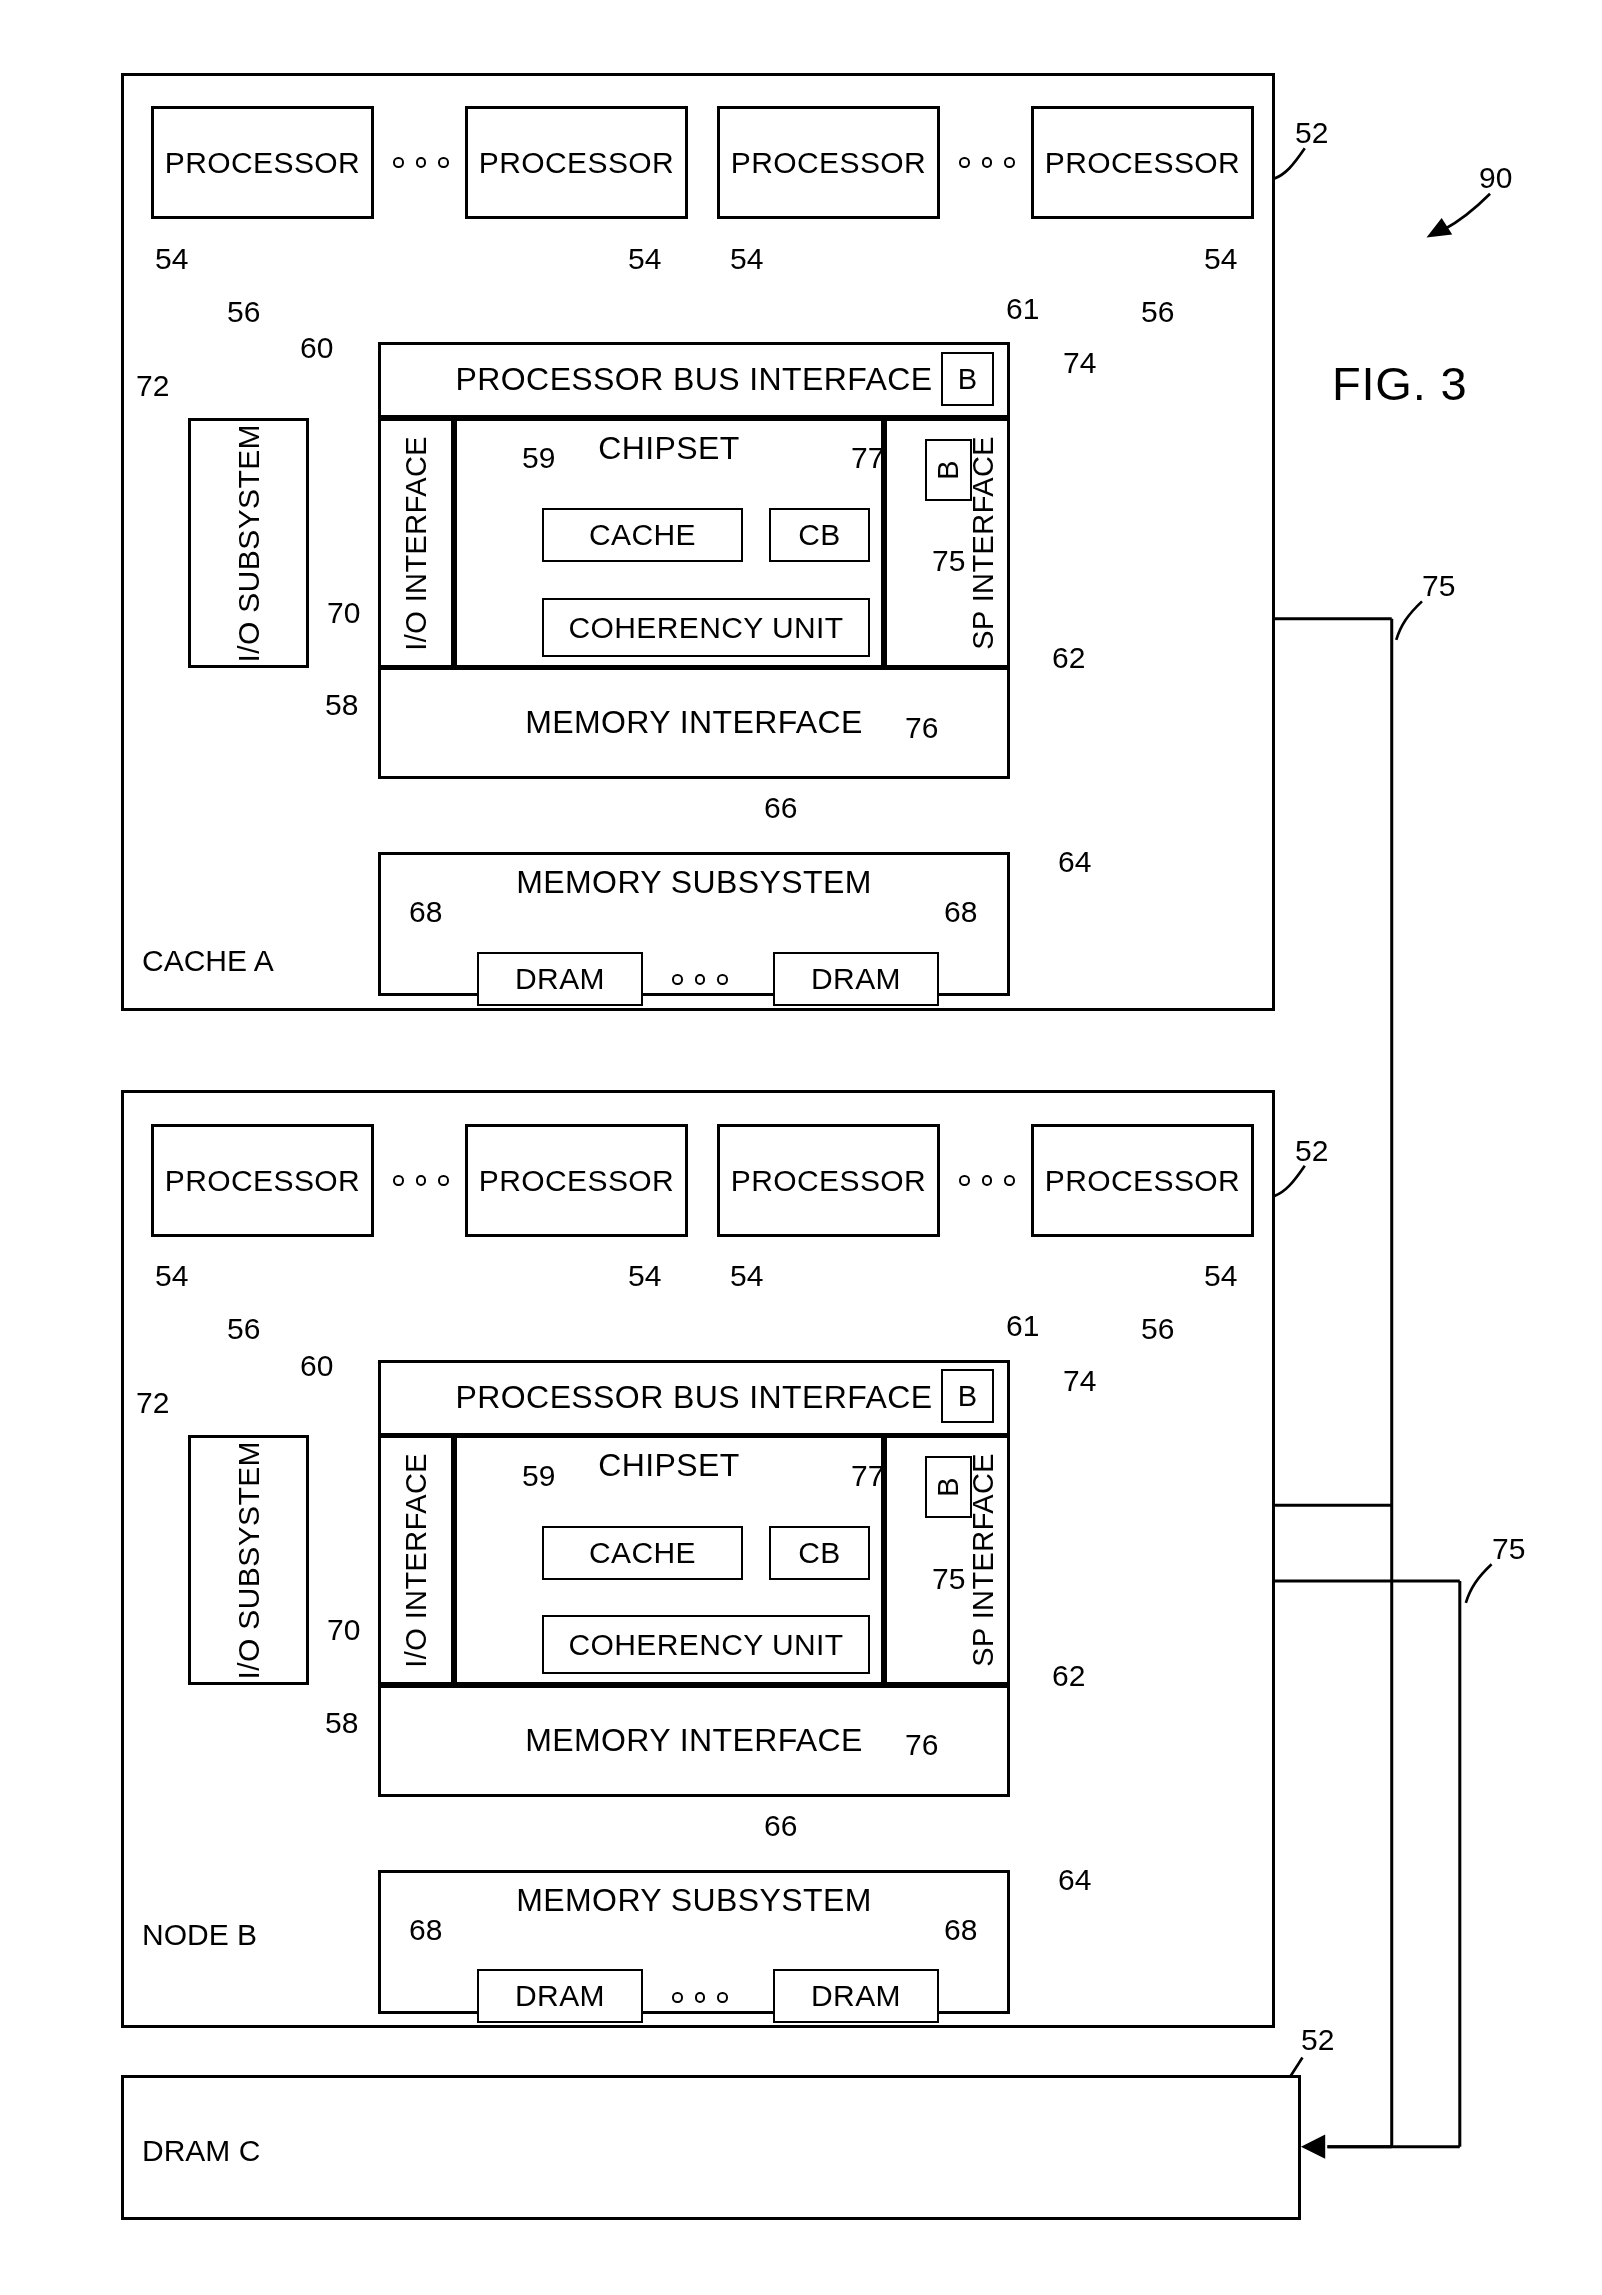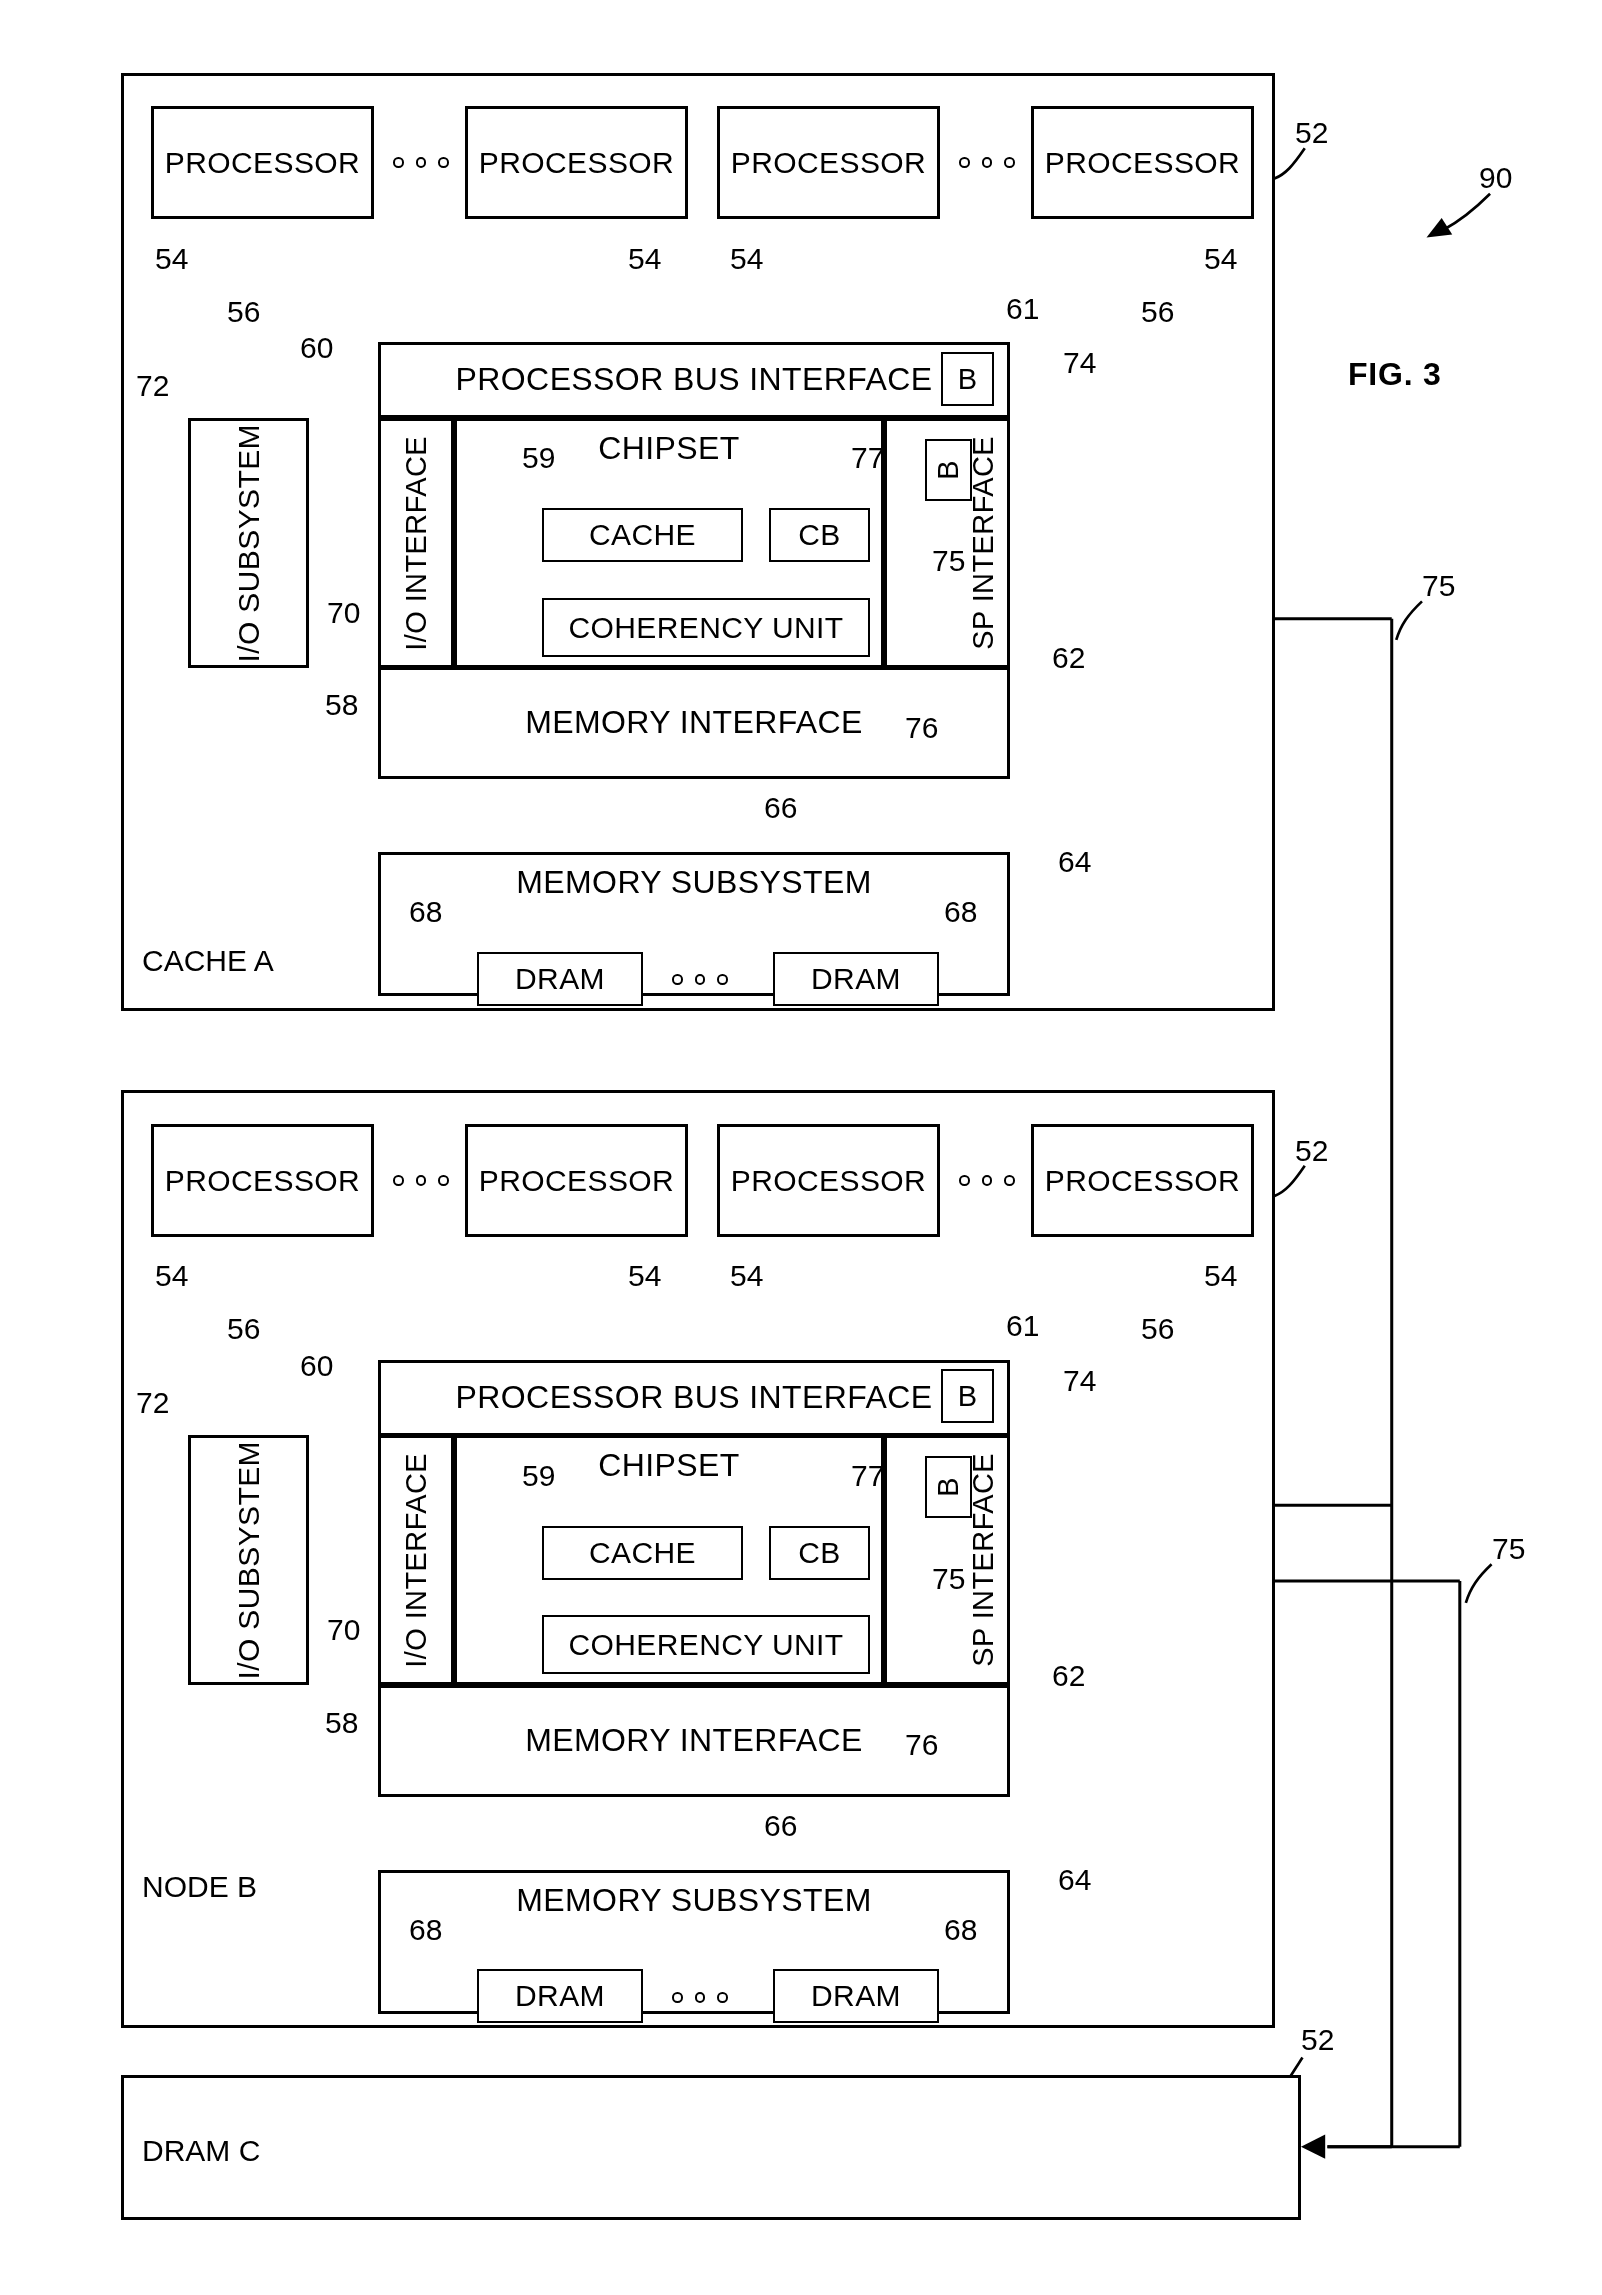--- a/index.html
+++ b/index.html
@@ -81,25 +81,24 @@
     position: absolute;
     font-family: "Liberation Sans", sans-serif;
     font-size: 30px;
     line-height: 1;
     white-space: nowrap;
   }
   
   .fig-title {
     position: absolute;
     font-family: "Liberation Sans", sans-serif;
-    font-weight: bold;
-    font-size: 32px;
+    font-weight: normal;
+    font-size: 47px;
     letter-spacing: 0.8px;
     white-space: nowrap;
-    margin-left: 16px;
   }
   
   .overlay {
     position: absolute;
     left: 0; top: 0;
     width: 1602px;
     height: 2295px;
     pointer-events: none;
   }
   .overlay line, .overlay path, .overlay polyline {
@@ -384,21 +383,21 @@
   <div class="dots" style="left:672px; top:974px;">
       <i></i>
       <i></i>
       <i></i>
     </div>
   <div class="box thin" style="left:773px; top:952px; width:166px; height:54px; font-size:30px;">
     <span class="label">DRAM</span>
   </div>
 
   <div class="node-frame" style="left:121px; top:1090px; width:1154px; height:938px;"></div>
-  <div class="node-tag" style="left:142px; top:1870px;">NODE B</div>
+  <div class="node-tag" style="left:142px; top:1918px;">NODE B</div>
   <div class="ref" style="left:1295px; top:1136px;">52</div>
 
   <div class="box proc" style="left:151px; top:1124px; width:223px; height:113px;">
     <span class="label">PROCESSOR</span>
   </div>
   <div class="dots" style="left:393px; top:1175px;">
       <i></i>
       <i></i>
       <i></i>
     </div>

